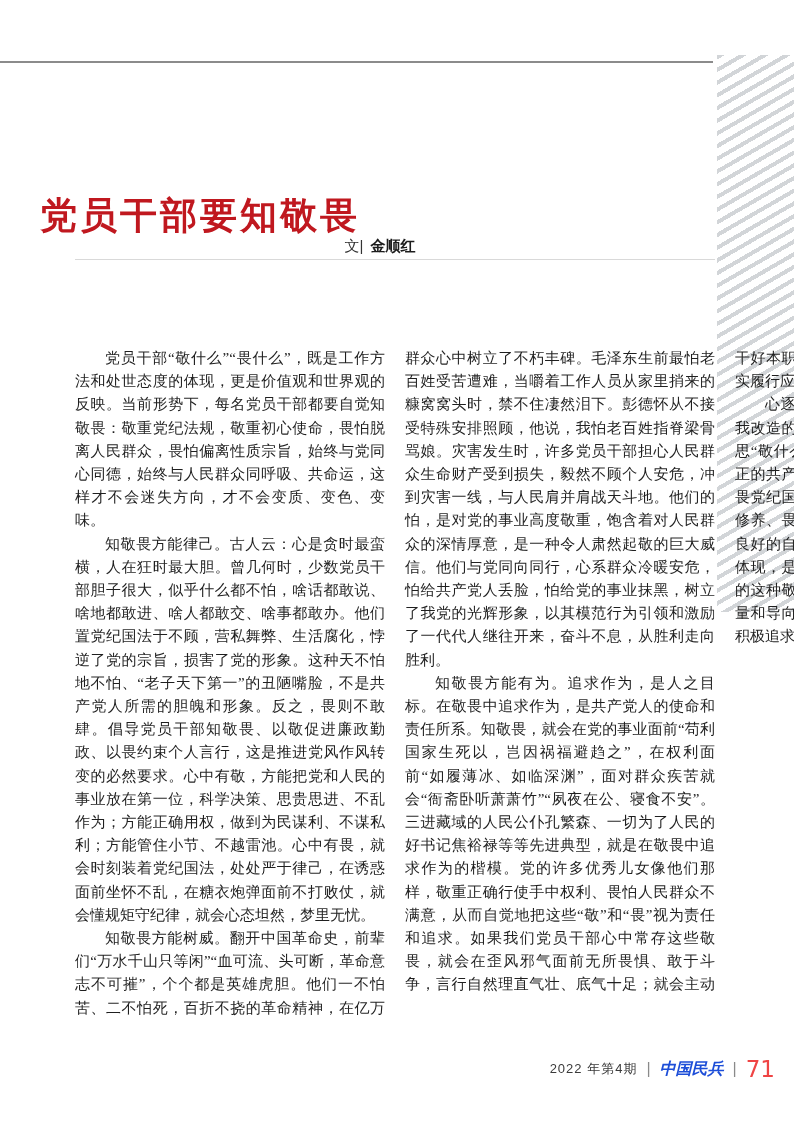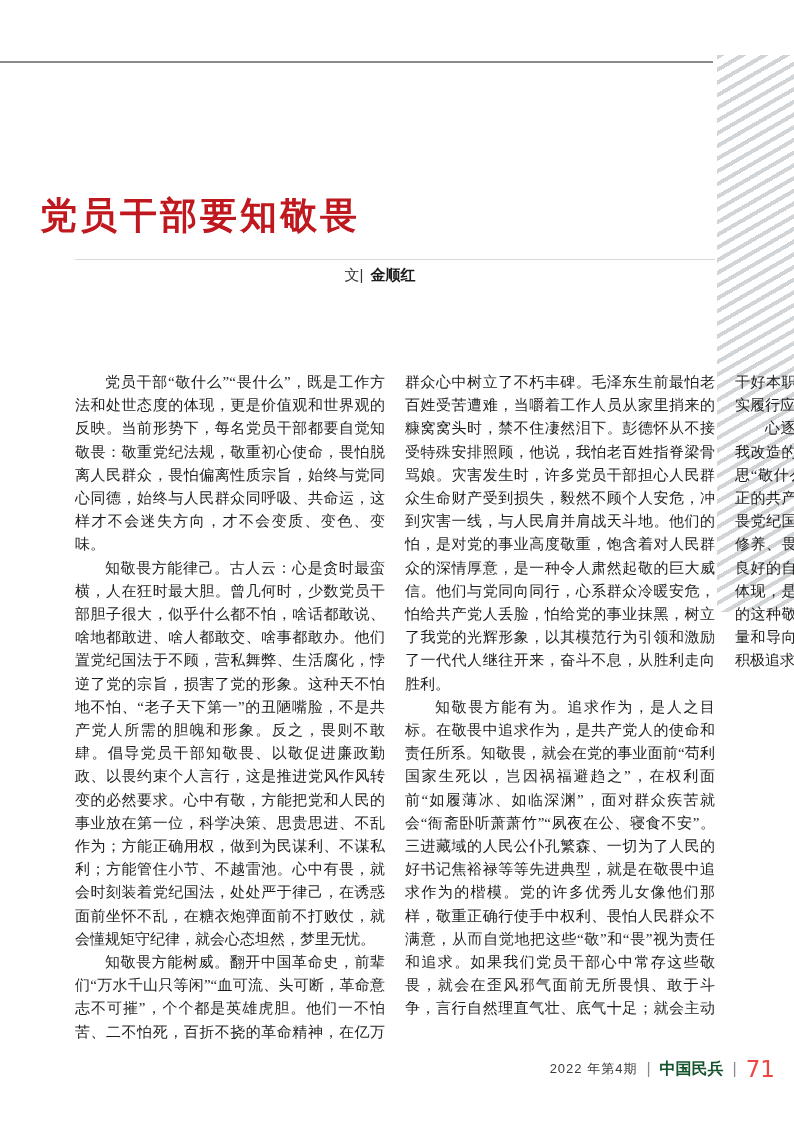--- a/index.html
+++ b/index.html
@@ -29,48 +29,46 @@
     font-size:37px; font-weight:bold;
     color:#c0181f;
     letter-spacing:3px;
     font-family:"Liberation Serif","DejaVu Serif",serif;
   }
   .byline {
     position:absolute; top:237px; left:40px; width:680px;
     text-align:center;
     font-size:15px; color:#1c1c1c;
     font-family:"Liberation Sans","DejaVu Sans",sans-serif;
-    margin-top:29px;
   }
   .byline .prefix { font-weight:normal; color:#333333; }
   .byline .author { font-weight:bold; margin-left:7px; }
   .byline-rule {
     position:absolute; top:259px; left:75px;
     width:640px; height:1px;
     background:#d9d9d9;
   }
   .body {
     position:absolute; top:347px; left:75px;
     width:640px; height:690px;
     column-count:2; column-gap:20px; column-fill:auto;
     font-size:15px; line-height:23.2px;
     text-align:justify;
     color:#1f1f1f;
-    margin-top:24px;
   }
   .body p { margin:0; text-indent:2em; }
   .footer {
     position:absolute; top:1056px; right:19px;
     display:flex; align-items:center;
     color:#2e2e2e;
     font-family:"Liberation Sans","DejaVu Sans",sans-serif;
   }
   .footer .issue { font-size:13px; letter-spacing:1px; color:#3a3a3a; }
   .footer .sep { color:#8a8a8a; font-size:16px; padding:0 9px; font-weight:300; }
-  .footer .magazine { font-size:16px; font-weight:bold; color:#14532d; }
+  .footer .magazine { font-size:16px; font-weight:bold; color:#1d4ed8;font-style:italic; }
   .footer .pageno { font-size:23px; color:#ef4444; font-family:"DejaVu Sans","Liberation Sans",sans-serif; }
 </style>
 </head>
 <body>
 
 <div class="page">
 
   <div class="top-rule"></div>
   <div class="stripes"></div>
 

